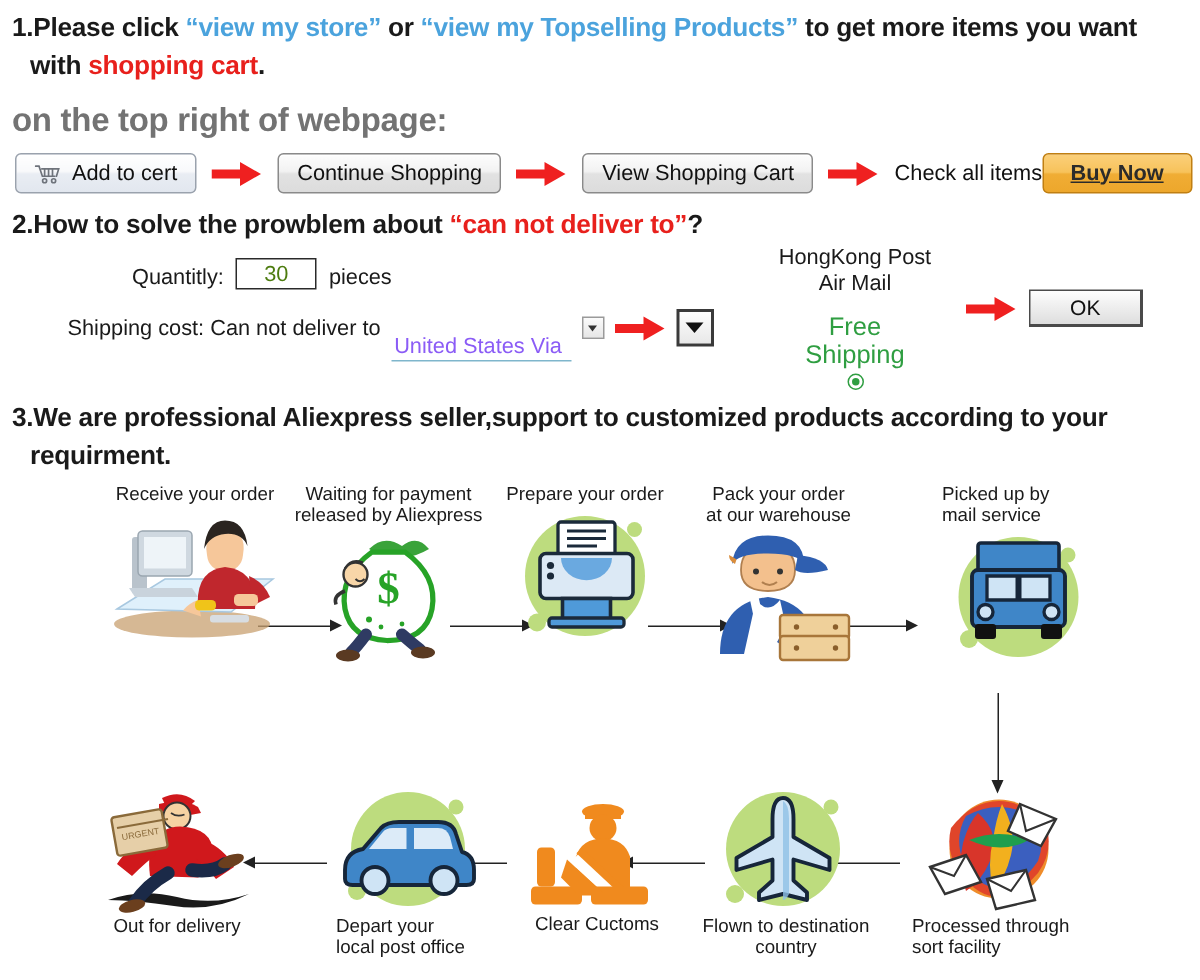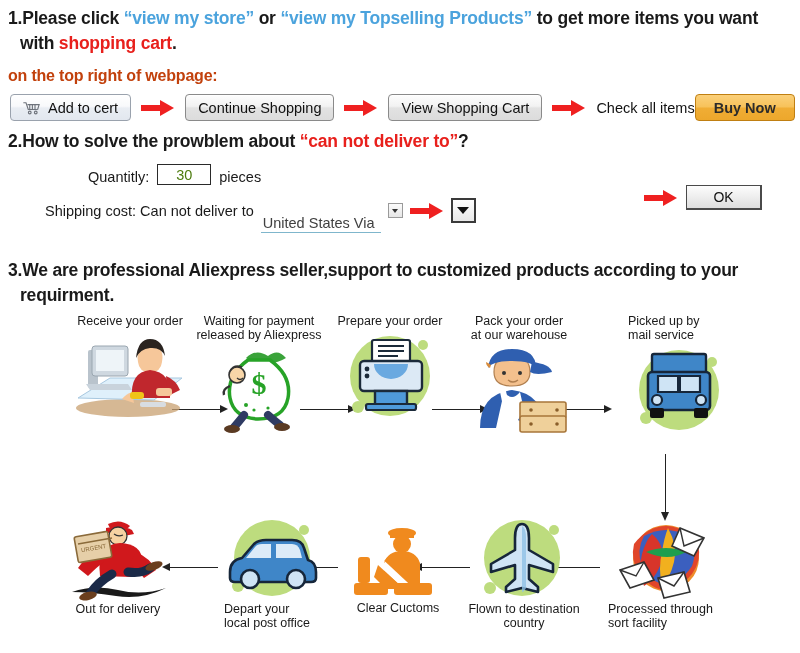--- a/index.html
+++ b/index.html
@@ -21,25 +21,25 @@
     line-height: 25px;
     font-weight: 600;
     letter-spacing: -0.2px;
     color: #1a1a1a;
   }
   .headline .indent { display:inline-block; width:12px; }
   .lnk  { color:#4ba3dd; font-weight:600; }
   .red  { color:#e8201c; font-weight:600; }
 
   .subline {
-    font-size: 16px;
+    font-size: 22px;
     font-weight: 600;
     letter-spacing: -0.2px;
     margin-top: 11px;
-    color:#c2410c;
+    color:#737373;
   }
 
   .btnrow {
     margin-top: 9px;
     display:flex;
     align-items:center;
     gap: 0px;
     padding-left: 2px;
   }
 
@@ -65,20 +65,21 @@
     align-items:center;
   }
   .buynow {
     display:inline-flex; align-items:center; justify-content:center;
     height:27px; padding:0 18px;
     border:1px solid #c07f12;
     border-radius:4px;
     background: linear-gradient(#fbd07a 0%, #f7c25a 48%, #f0ad35 52%, #eda72c 100%);
     font-size:14.5px; font-weight:600; color:#2b2b2b;
     white-space:nowrap;
+    text-decoration:underline;
   }
   .cart-ico { width:18px; height:14px; display:block; }
 
   .redarrow { width:34px; height:20px; display:block; flex:0 0 auto; }
   .arrowgap { width:10px; flex:0 0 auto; }
   .chk { font-size:14.5px; font-weight:500; white-space:nowrap; }
 
   
   .sec2 { padding: 10px 8px 0 8px; position:relative; }
   .h2line {
@@ -90,21 +91,21 @@
   .qrow { position:absolute; left:80px; top:6px; display:flex; align-items:flex-end; gap:8px; }
   .crow { position:absolute; left:37px; top:30px; display:flex; align-items:center; gap:7px; }
 
   .lbl { font-size:14.5px; font-weight:500; color:#1a1a1a; white-space:nowrap; }
   .qtybox {
     width:54px; height:21px; border:1px solid #2a2a2a; background:#fff;
     display:flex; align-items:center; justify-content:center;
     font-size:14.5px; font-weight:500; color:#4d7c0f;
   }
   .country {
-    font-size:14.5px; font-weight:500; color:#404040;
+    font-size:14.5px; font-weight:500; color:#8b5cf6;
     border-bottom:1px solid #7fb6cc; padding:0 6px 1px 2px;
     white-space:nowrap;
     margin-top:27px;
   }
   .minidrop {
     width:15px; height:15px; border:1px solid #9a9a9a;
     background:linear-gradient(#fbfbfb,#e6e6e6);
     display:flex; align-items:center; justify-content:center;
   }
   .bigdrop {
@@ -244,20 +245,31 @@
       <span>
         <svg class="redarrow" viewBox="0 0 34 20">
             <path d="M0 7h19V2l14 8-14 8v-5H0z" fill="#ef2020"></path>
           </svg>
       </span>
       <span class="bigdrop">
         <i class="caret-b"></i>
       </span>
     </div>
 
+    <div class="hkblock">
+      <div class="hk1">HongKong Post</div>
+      <div class="hk1">Air Mail</div>
+      <div class="freeship">
+        <span>Free</span><br>
+        <span>Shipping</span>
+      </div>
+      <span class="radio">
+          <i></i>
+        </span>
+    </div>
 
     <div class="okwrap">
       <span>
         <svg class="redarrow" viewBox="0 0 34 20">
             <path d="M0 7h19V2l14 8-14 8v-5H0z" fill="#ef2020"></path>
           </svg>
       </span>
       <span class="okbtn">OK</span>
     </div>
   </div>

